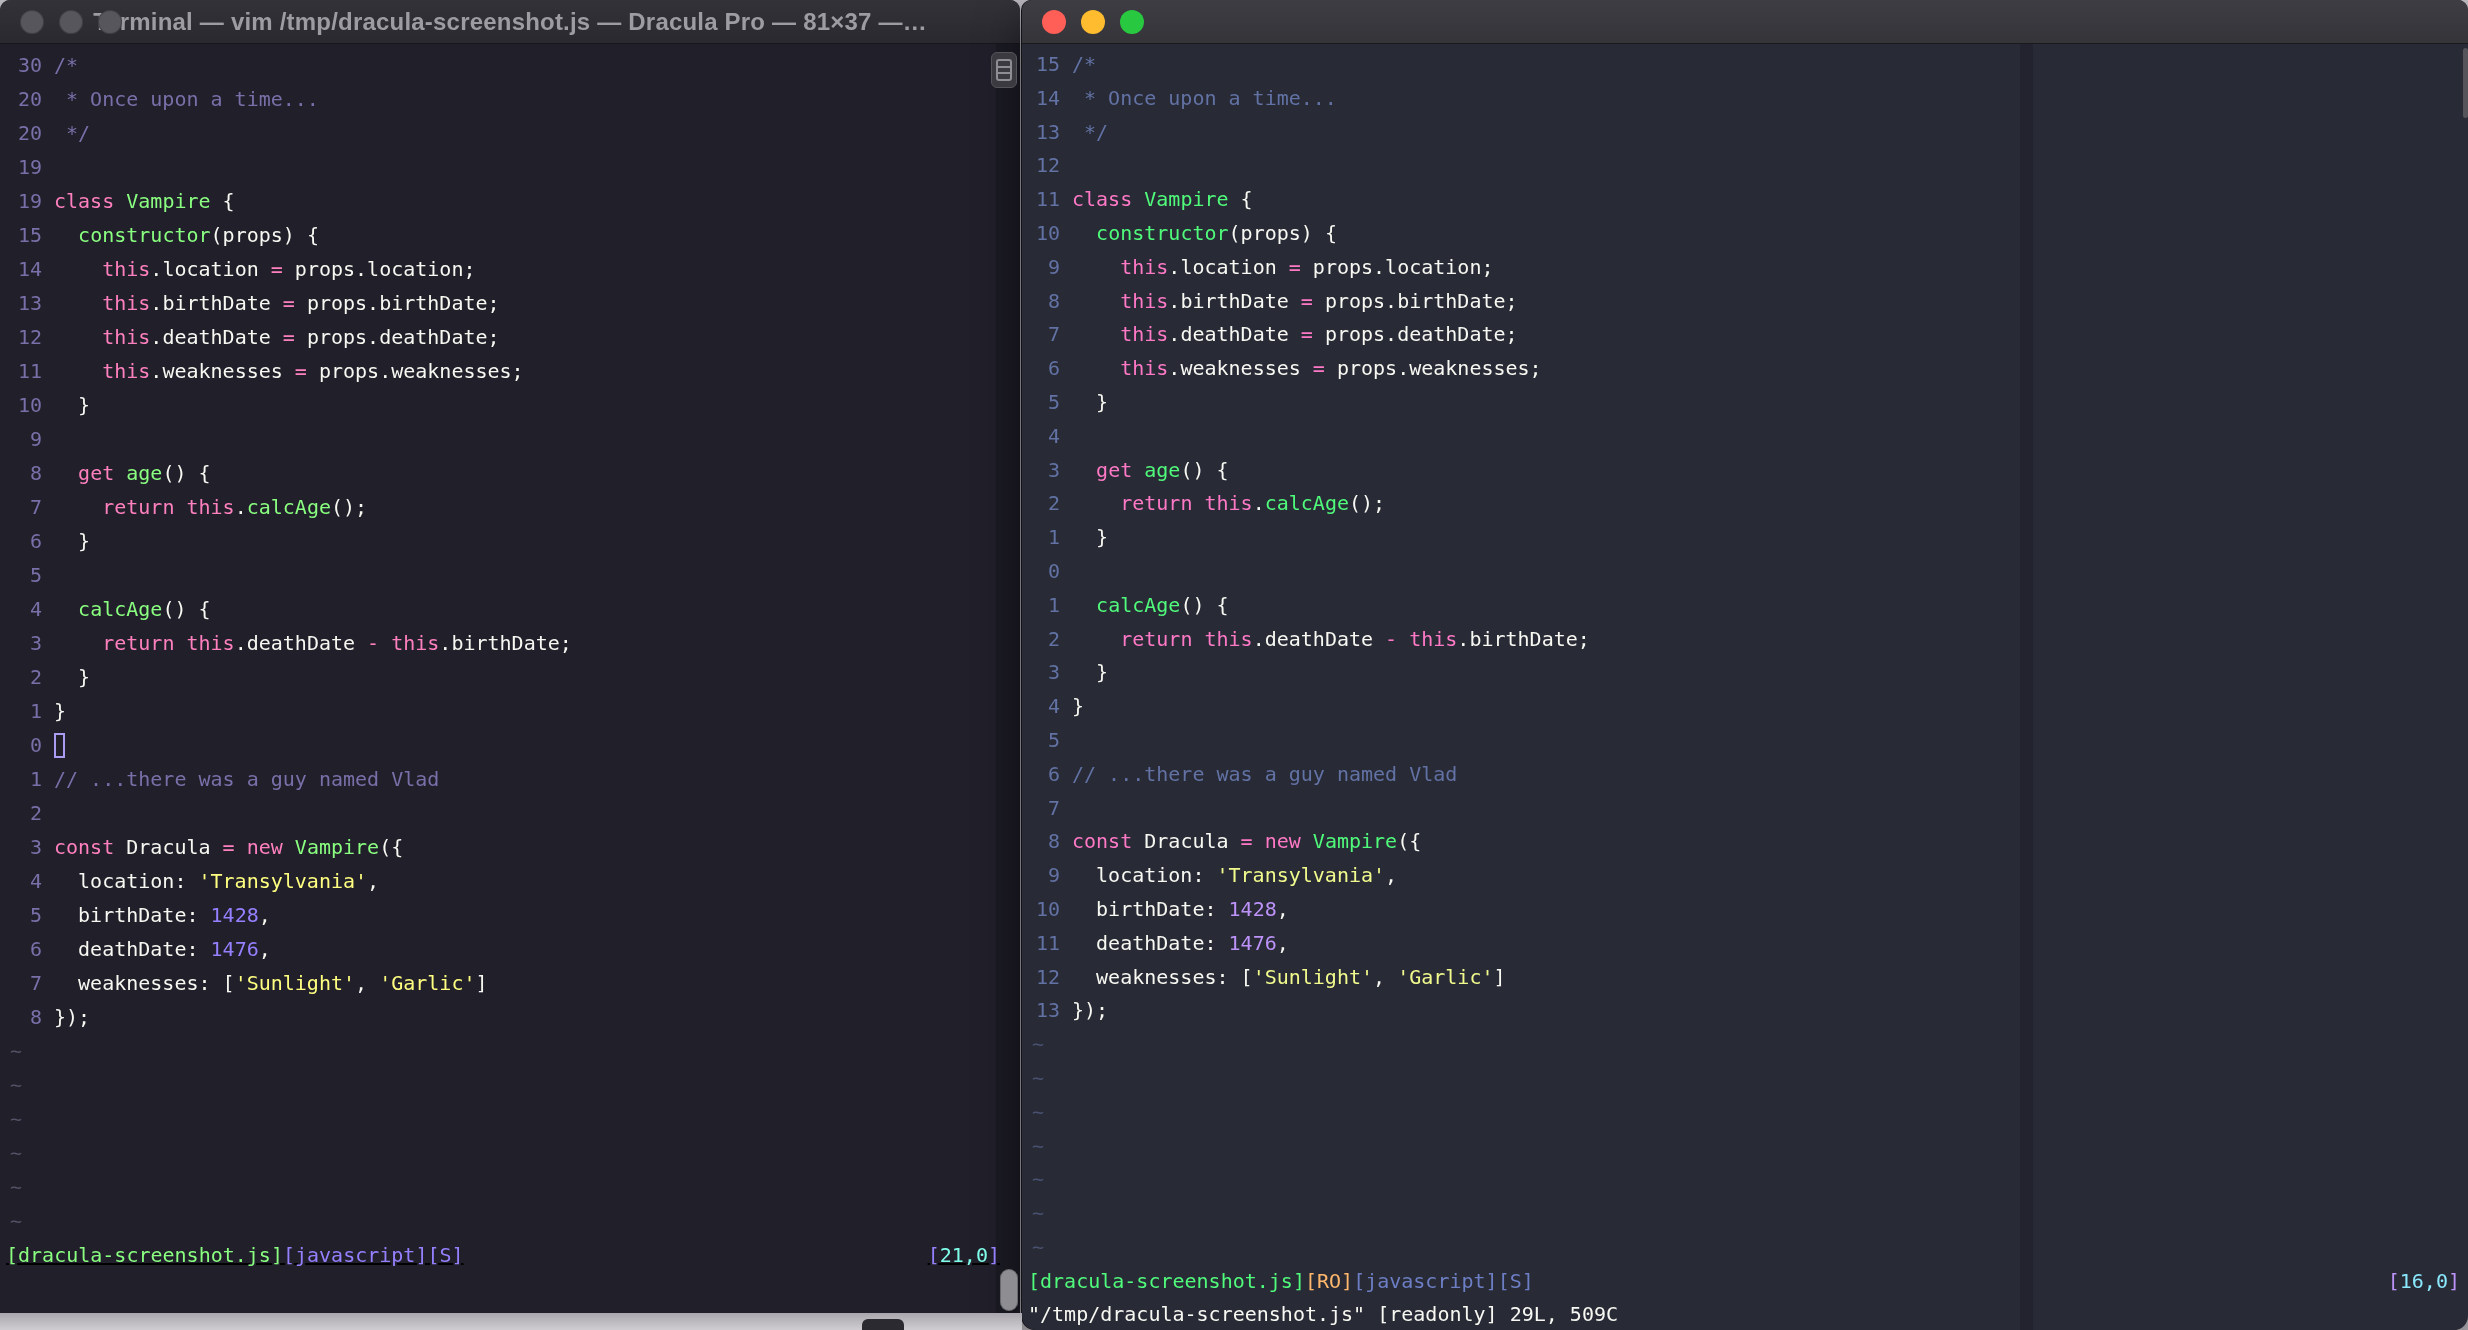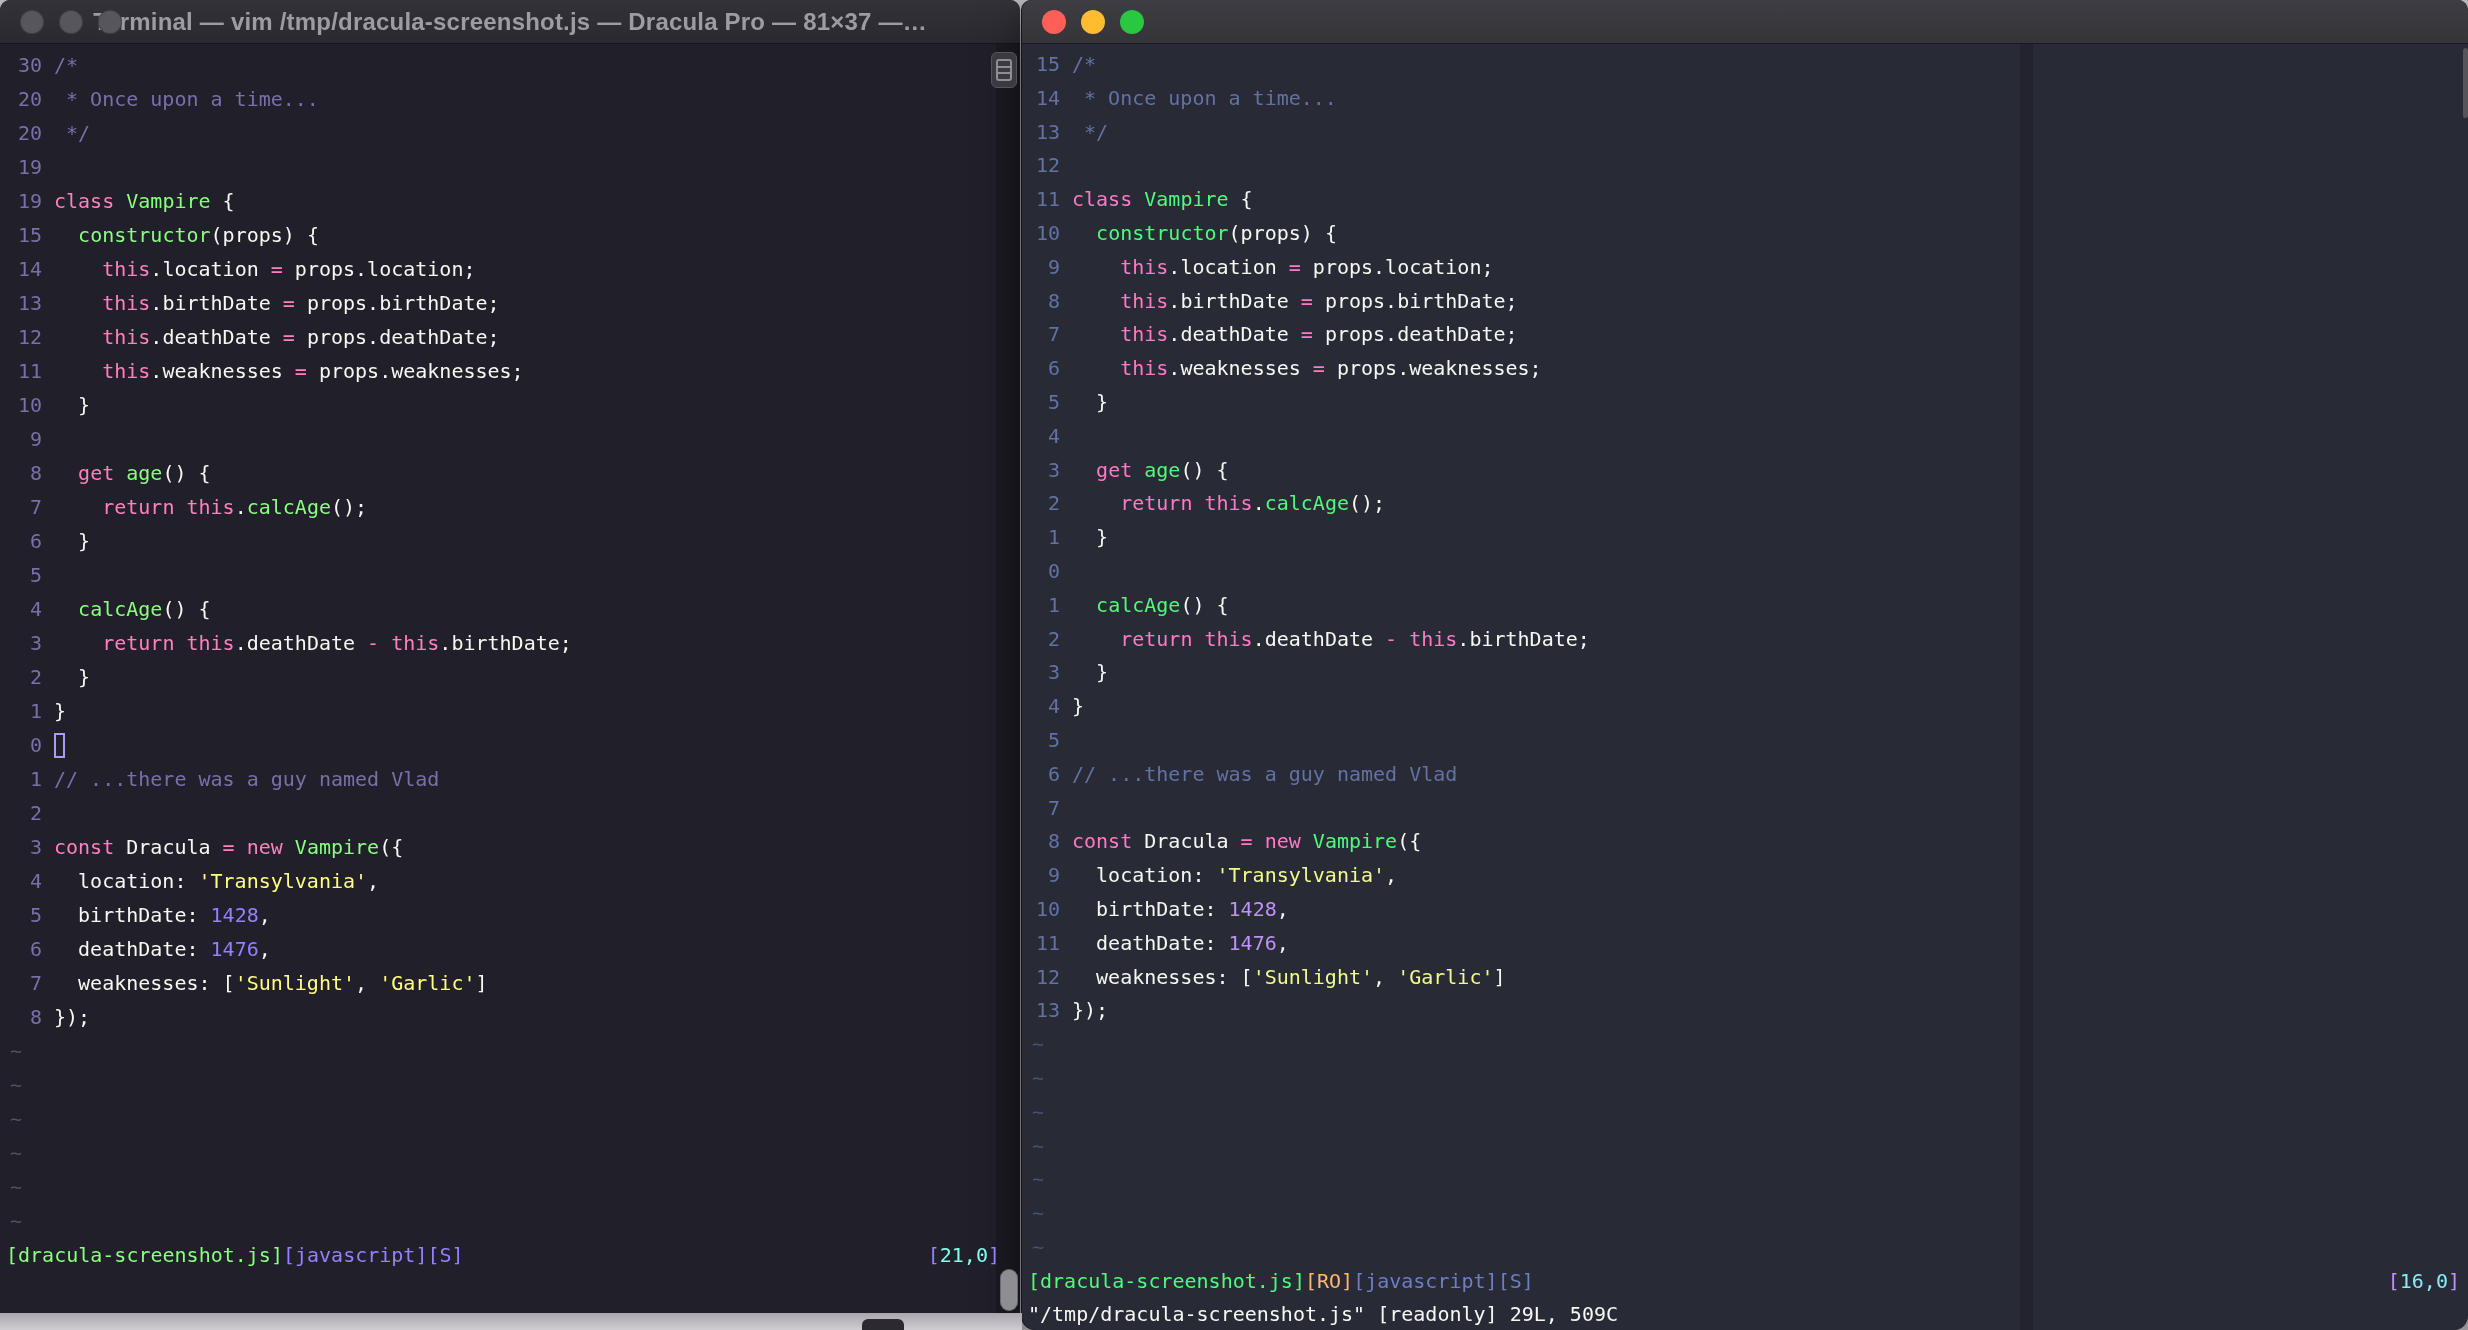--- a/index.html
+++ b/index.html
@@ -38,21 +38,21 @@
          position:relative; z-index:1; }
   .gutter { flex:none; text-align:right; }
   #left-content  .gutter { width:42px; }
   #right-content .gutter { width:38px; }
   .code { padding-left:12px; white-space:pre; }
   .tok { white-space:pre; }
 
   .tilde-row { padding-left:10px; }
 
   .status { justify-content:space-between; padding-left:6px; }
-  #left-content  .status { padding-right:20px; }
+  #left-content  .status { padding-right:20px;text-decoration:underline; }
   #right-content .status { padding-right:8px; }
   .msg { padding-left:6px; }
 
   .cursor-outline { display:inline-block; width:11px; height:25px;
                     border:2px solid #A99CF2; transform:translateY(5px); }
 
   
   .scrollcol { position:absolute; right:0; top:44px; bottom:0; width:24px;
                background:rgba(0,0,0,.14); border-radius:0 0 8px 0; z-index:3; }
   .split-btn { position:absolute; right:3px; top:8px; width:26px; height:36px;

